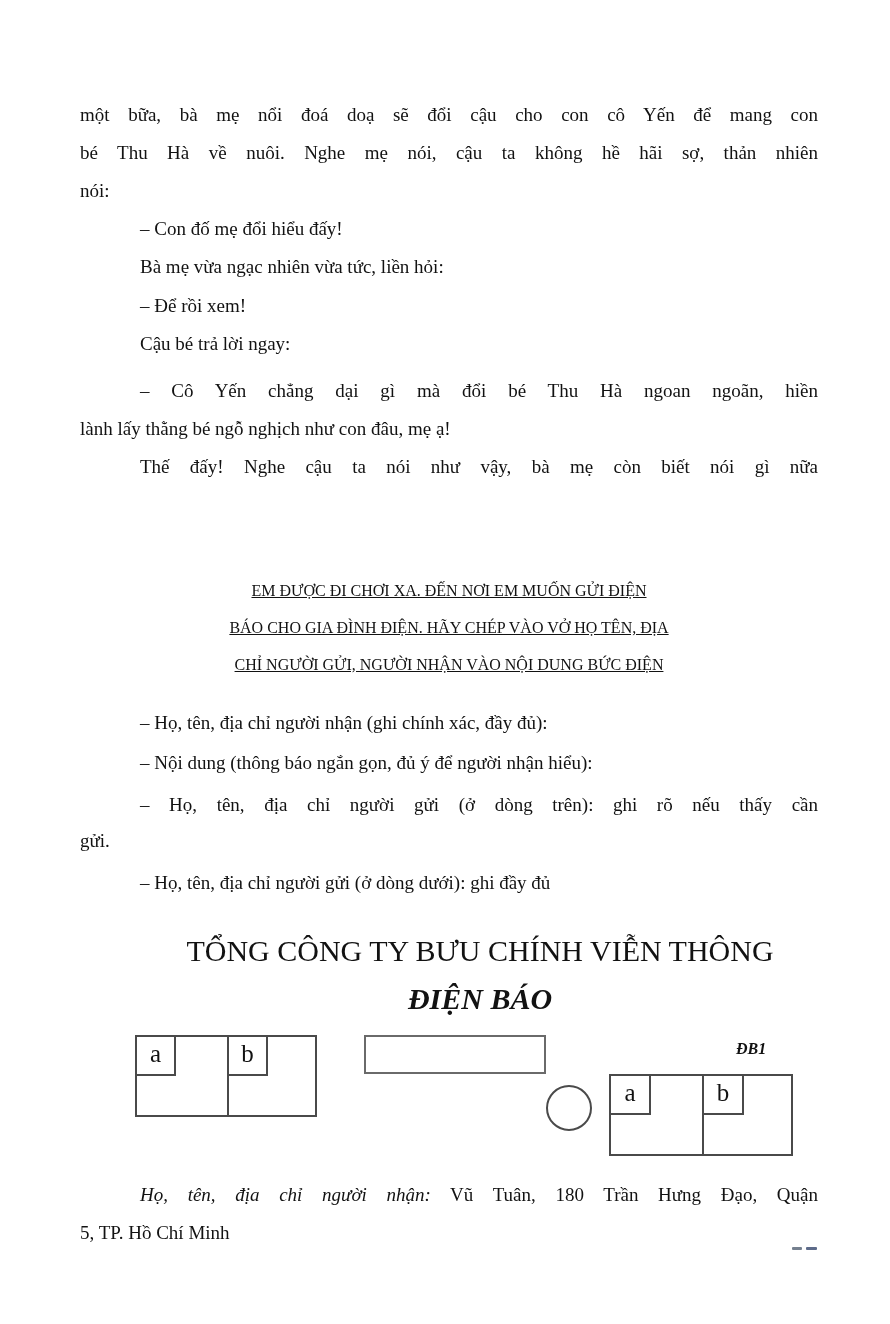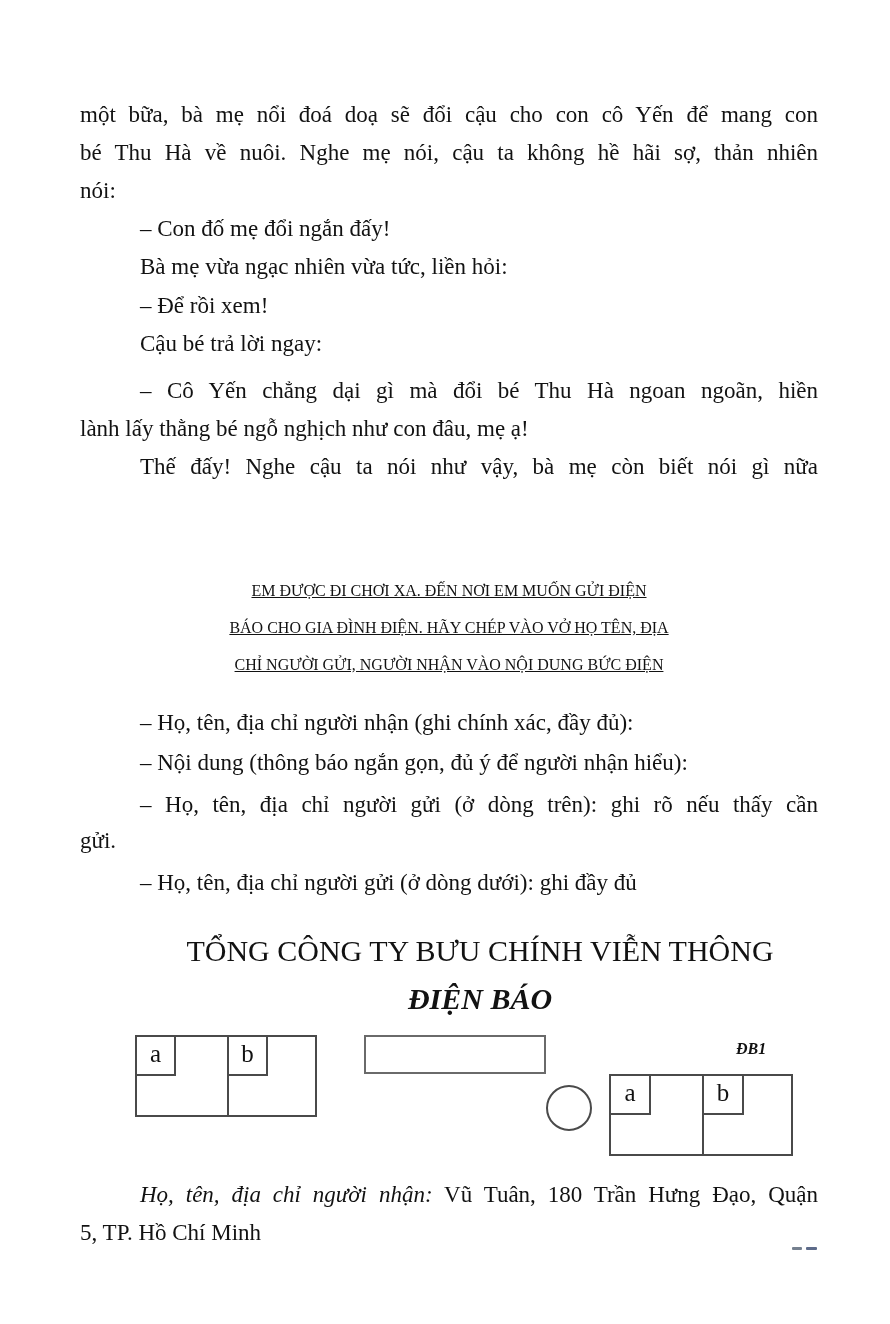--- a/index.html
+++ b/index.html
@@ -7,21 +7,21 @@
     position:relative;
     width:890px;height:1324px;
     background:#ffffff;
     font-family:"Liberation Serif","DejaVu Serif",serif;
     color:#121212;
     overflow:hidden;
   }
   .line{
     position:absolute;
     left:80px;width:738px;
-    font-size:23px;line-height:38px;
+    font-size:19px;line-height:38px;
     white-space:nowrap;
   }
   .indent{padding-left:60px;box-sizing:border-box;}
   .justify{
     white-space:normal;
     text-align:justify;
     text-align-last:justify;
   }
   .center{
     white-space:normal;
@@ -68,21 +68,21 @@
 </style>
 </head>
 <body>
 
 <div class="page">
 
   <div class="line justify" style="top:96px">một bữa, bà mẹ nổi đoá doạ sẽ đổi cậu cho con cô Yến để mang con</div>
   <div class="line justify" style="top:134px">bé Thu Hà về nuôi. Nghe mẹ nói, cậu ta không hề hãi sợ, thản nhiên</div>
   <div class="line" style="top:172px">nói:</div>
 
-  <div class="line indent" style="top:210px">– Con đố mẹ đổi ngắn đấy!</div>
+  <div class="line indent" style="top:210px">– Con đố mẹ đổi hiểu đấy!</div>
   <div class="line indent" style="top:248px">Bà mẹ vừa ngạc nhiên vừa tức, liền hỏi:</div>
   <div class="line indent" style="top:287px">– Để rồi xem!</div>
   <div class="line indent" style="top:325px">Cậu bé trả lời ngay:</div>
 
   <div class="line indent justify" style="top:372px">– Cô Yến chẳng dại gì mà đổi bé Thu Hà ngoan ngoãn, hiền</div>
   <div class="line" style="top:410px">lành lấy thằng bé ngỗ nghịch như con đâu, mẹ ạ!</div>
 
   <div class="line indent justify" style="top:448px">Thế đấy! Nghe cậu ta nói như vậy, bà mẹ còn biết nói gì nữa</div>
 
   <div class="line center heading" style="top:572px">EM ĐƯỢC ĐI CHƠI XA. ĐẾN NƠI EM MUỐN GỬI ĐIỆN</div>

